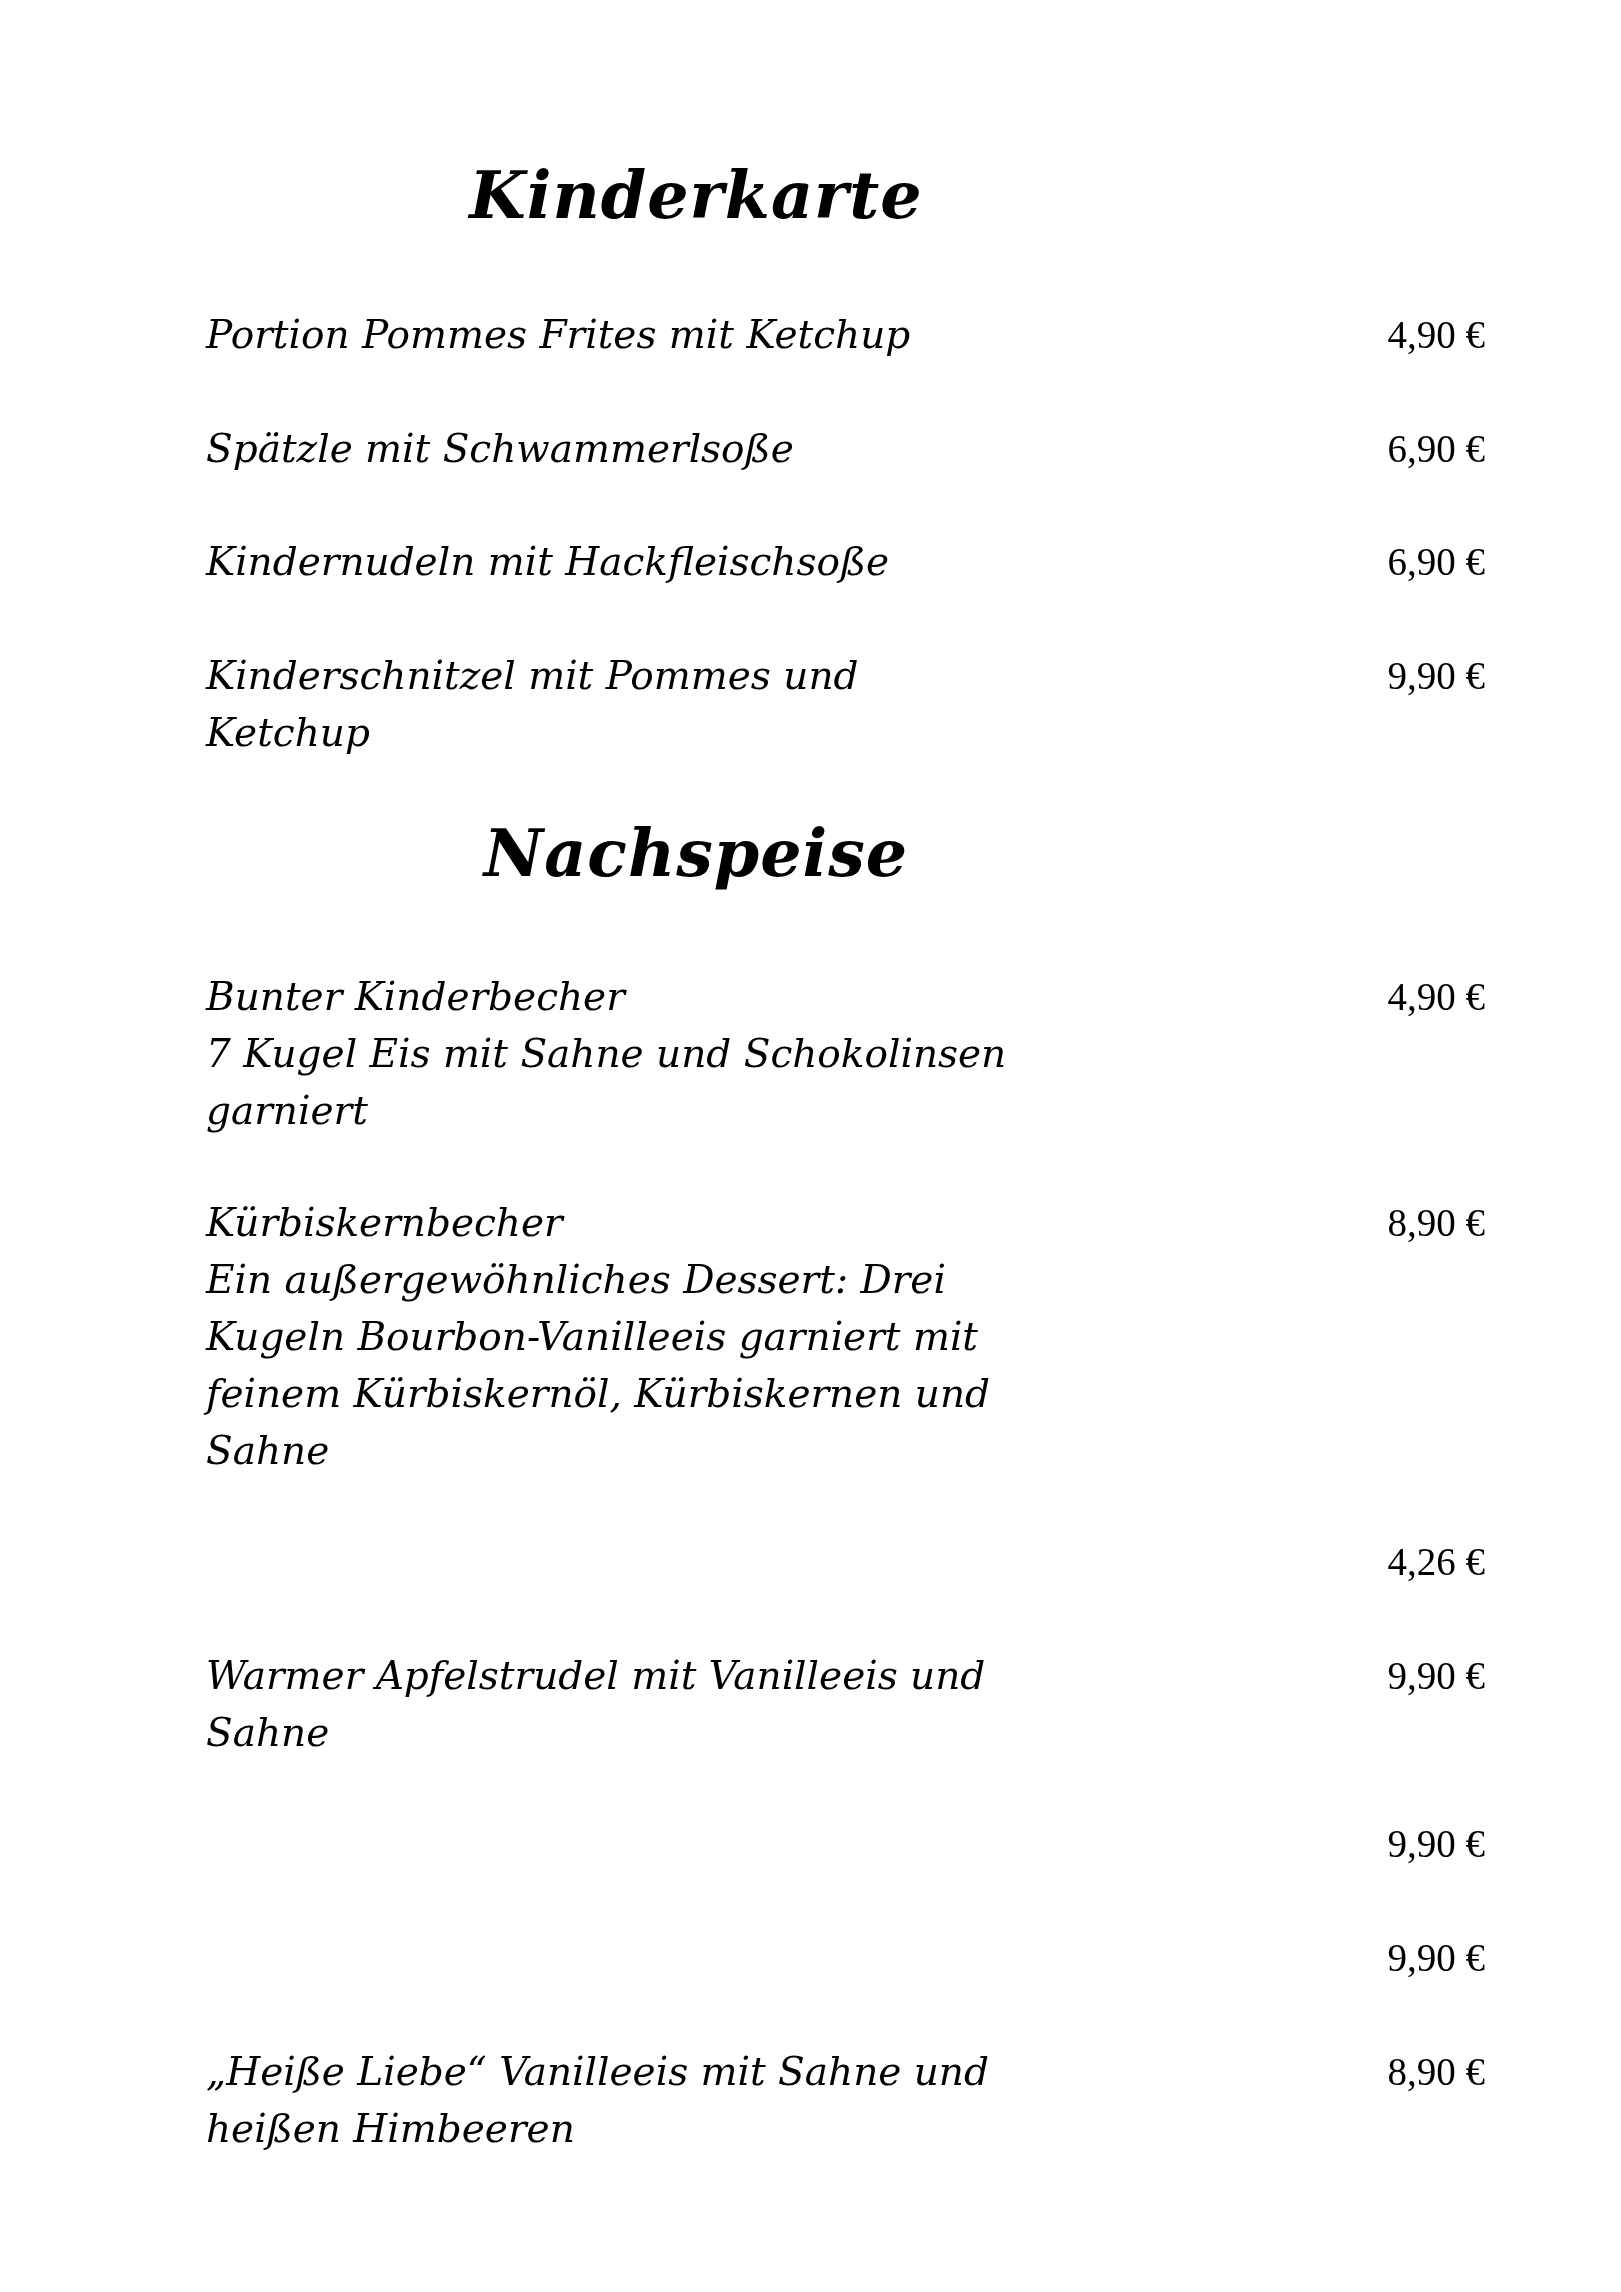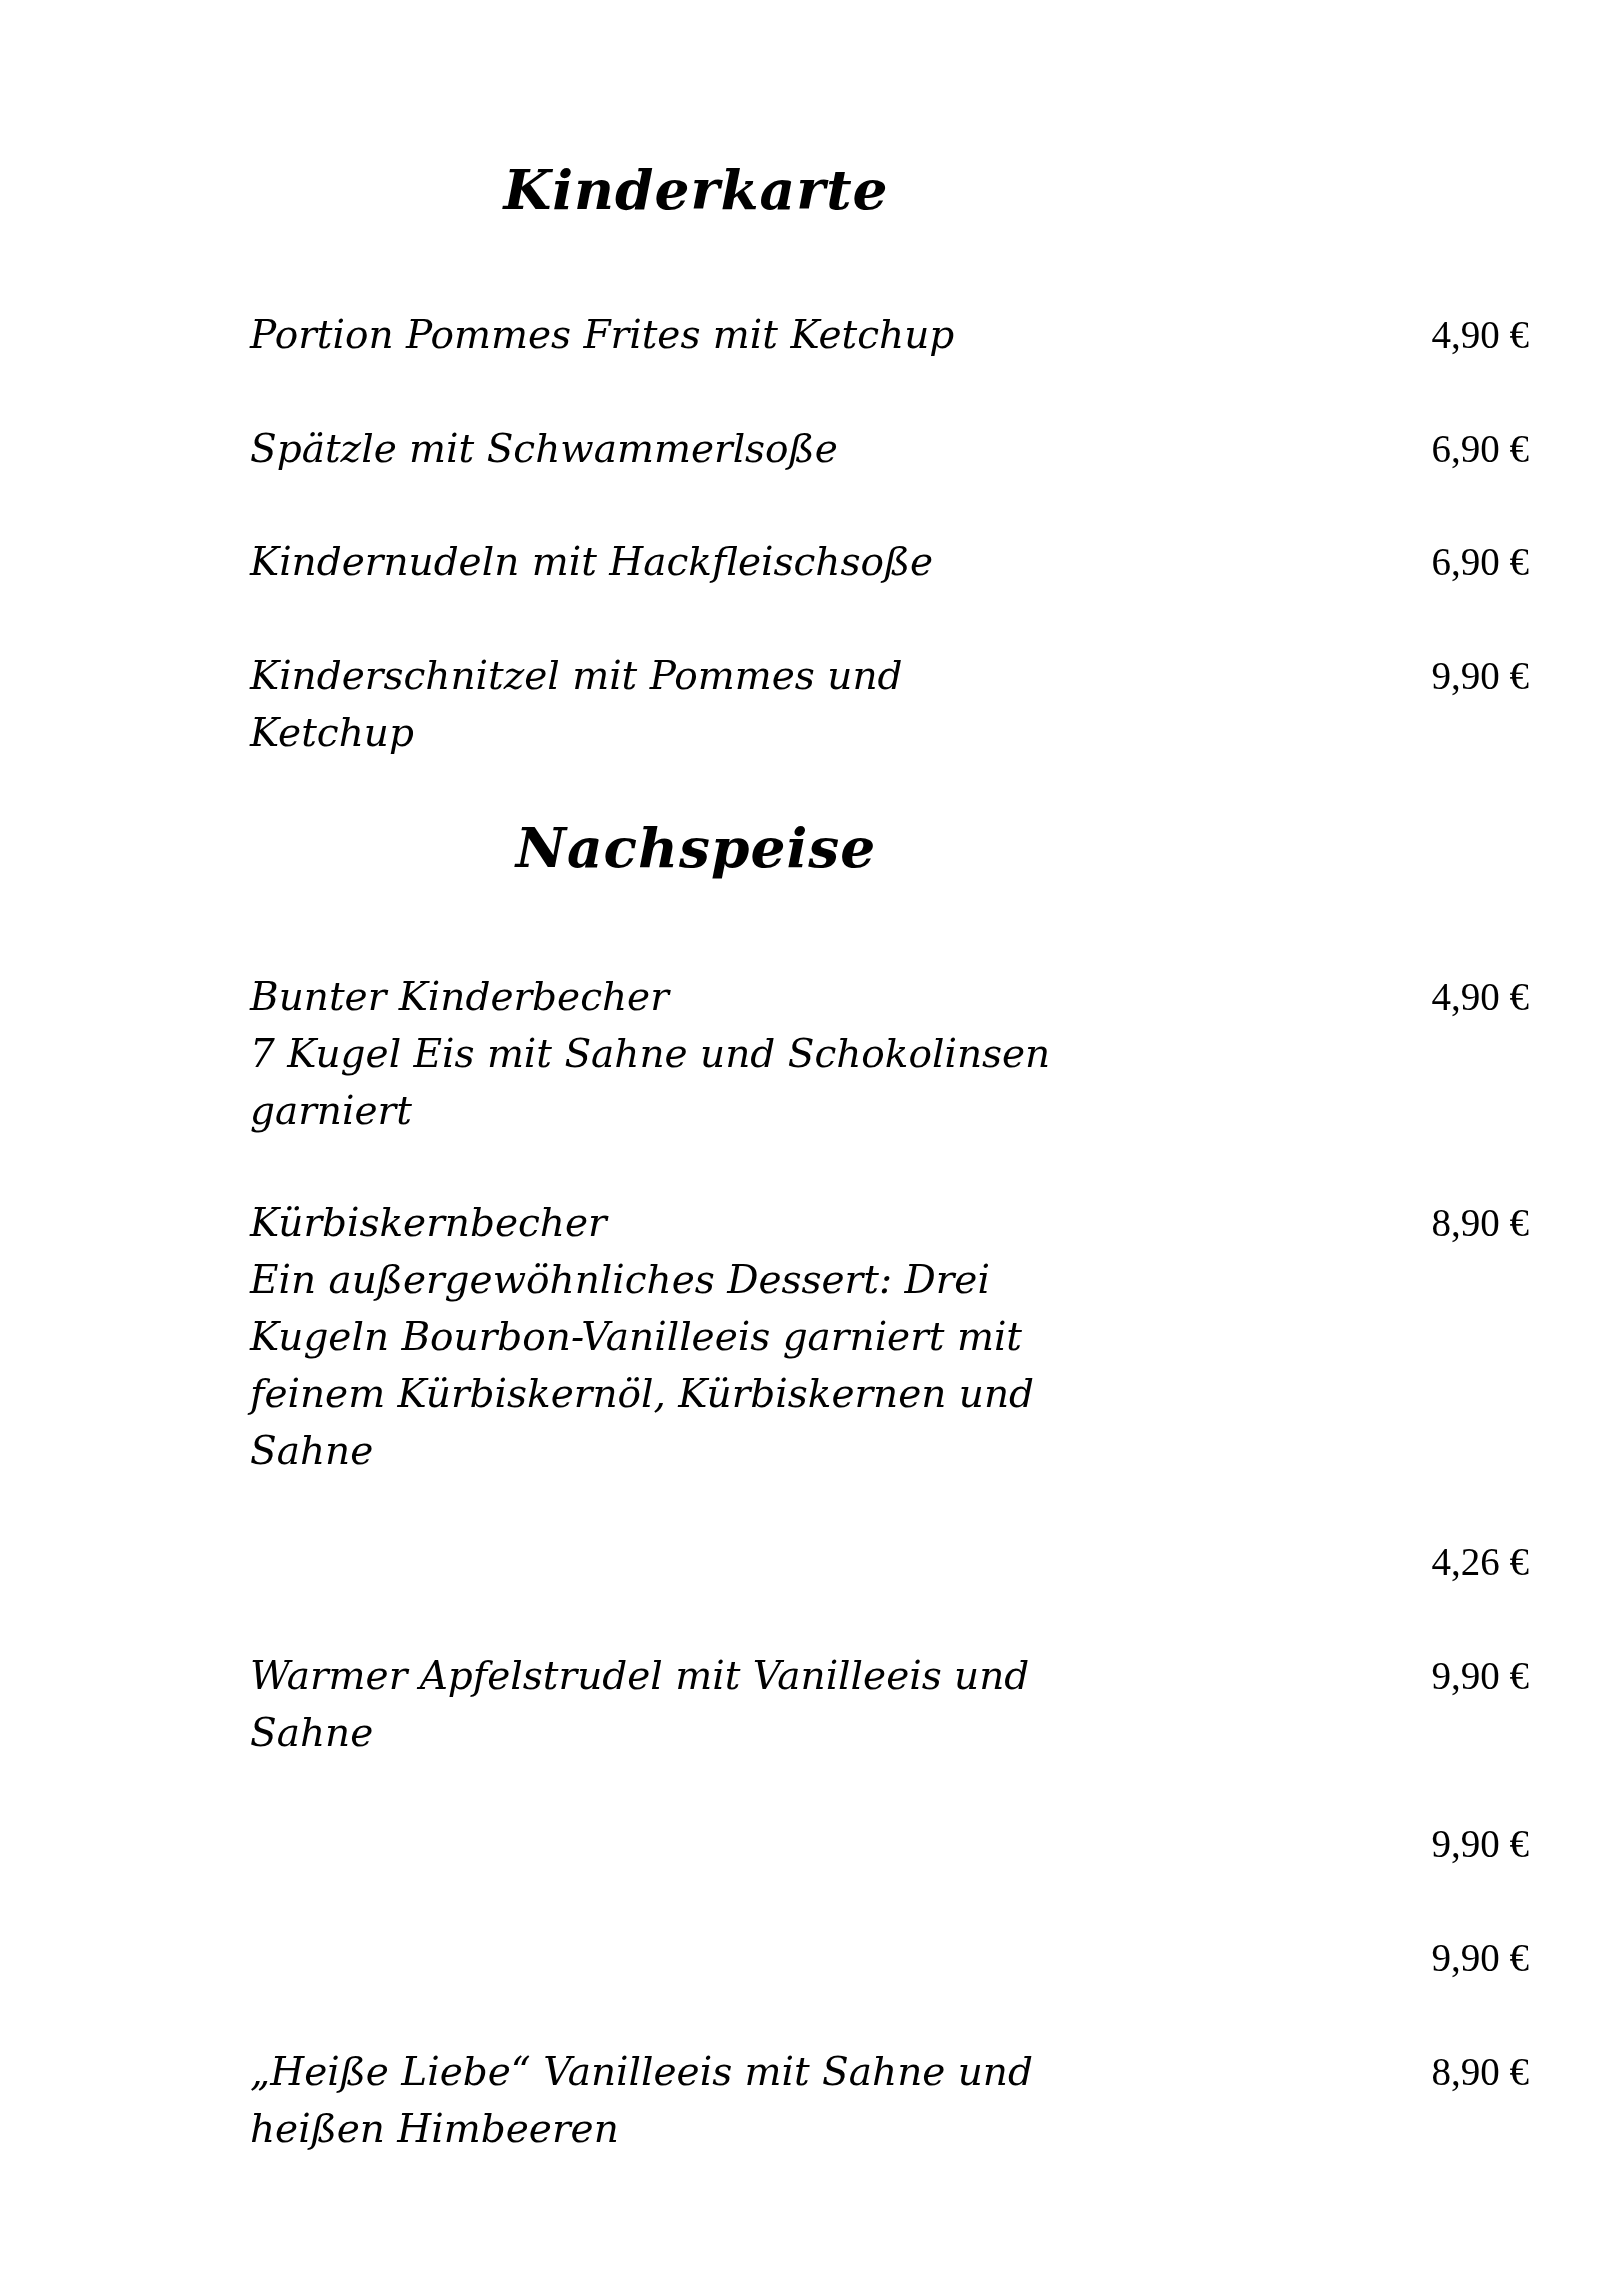--- a/index.html
+++ b/index.html
@@ -1,19 +1,19 @@
 <!DOCTYPE html>
 <html><head>
 <meta charset="utf-8">
 <style>
   html, body { margin:0; padding:0; background:#ffffff; }
   body { width:1621px; height:2293px; position:relative; overflow:hidden;
          font-family: "DejaVu Serif", serif; font-style: italic; color:#000; }
-  .title { position:absolute; font-size:55px; font-weight:bold; text-align:center; width:980px; left:206px; letter-spacing:1px; }
-  .item { position:absolute; left:206px; width:1279px;margin-left:44px; }
+  .title { position:absolute; font-size:65px; font-weight:bold; text-align:center; width:980px; left:206px; letter-spacing:1px; }
+  .item { position:absolute; left:206px; width:1279px; }
   .name { font-size:39px; line-height:57px; width:980px; white-space:pre-line; }
   .price { position:absolute; right:0; top:0; font-size:39px; line-height:57px; font-style:normal; font-family:Liberation Serif, serif; }
 </style>
 </head>
 <body>
 
 <div class="title" style="top:157px;">Kinderkarte</div>
 
 <div class="item" style="top:306px;">
   <div class="name">Portion Pommes Frites mit Ketchup</div>

